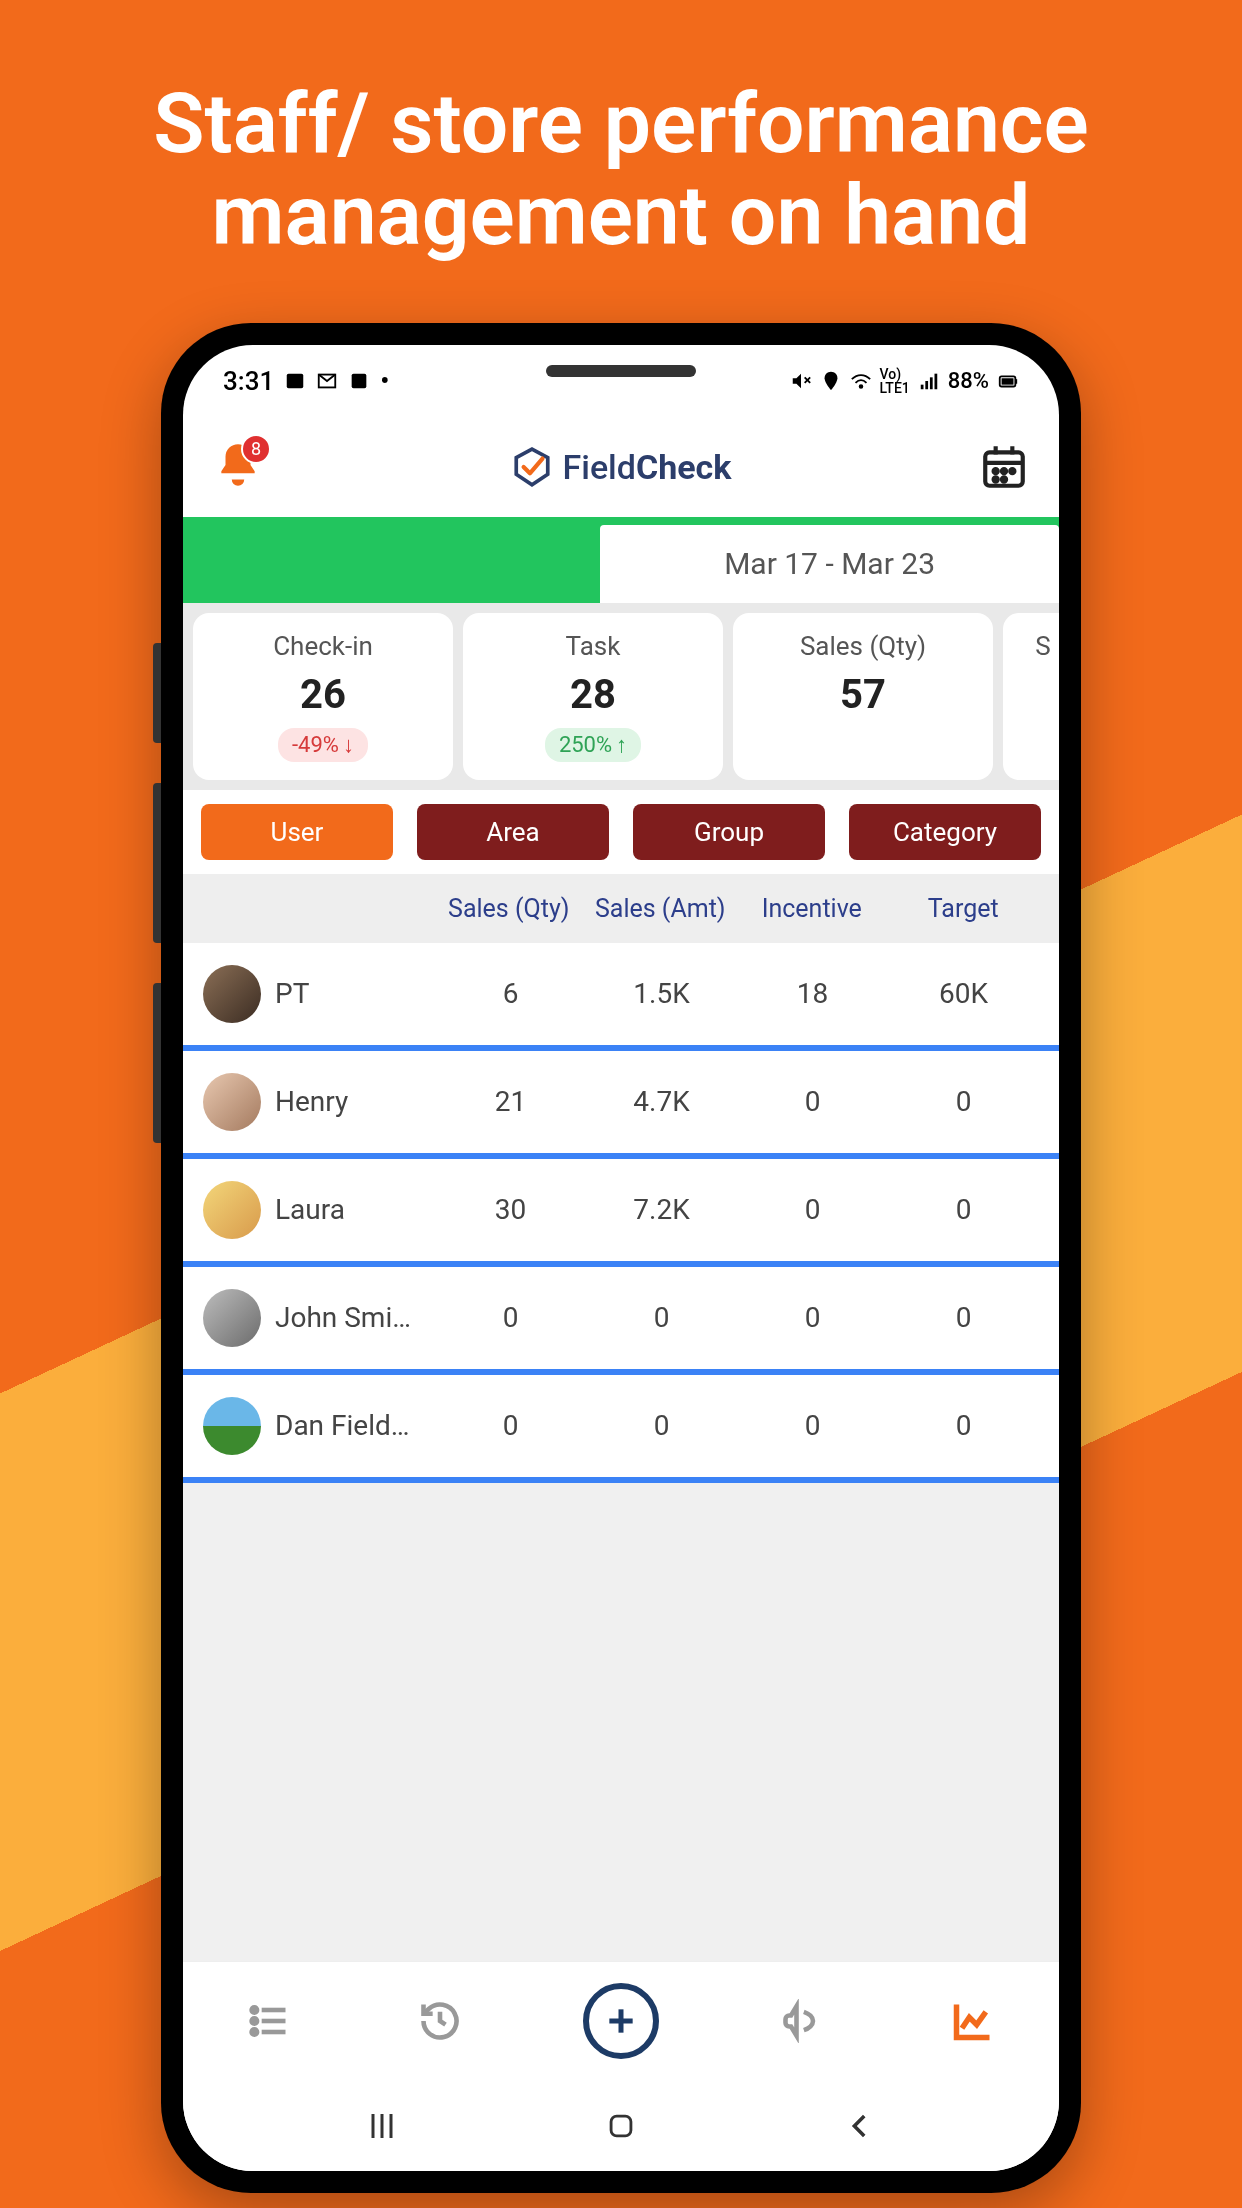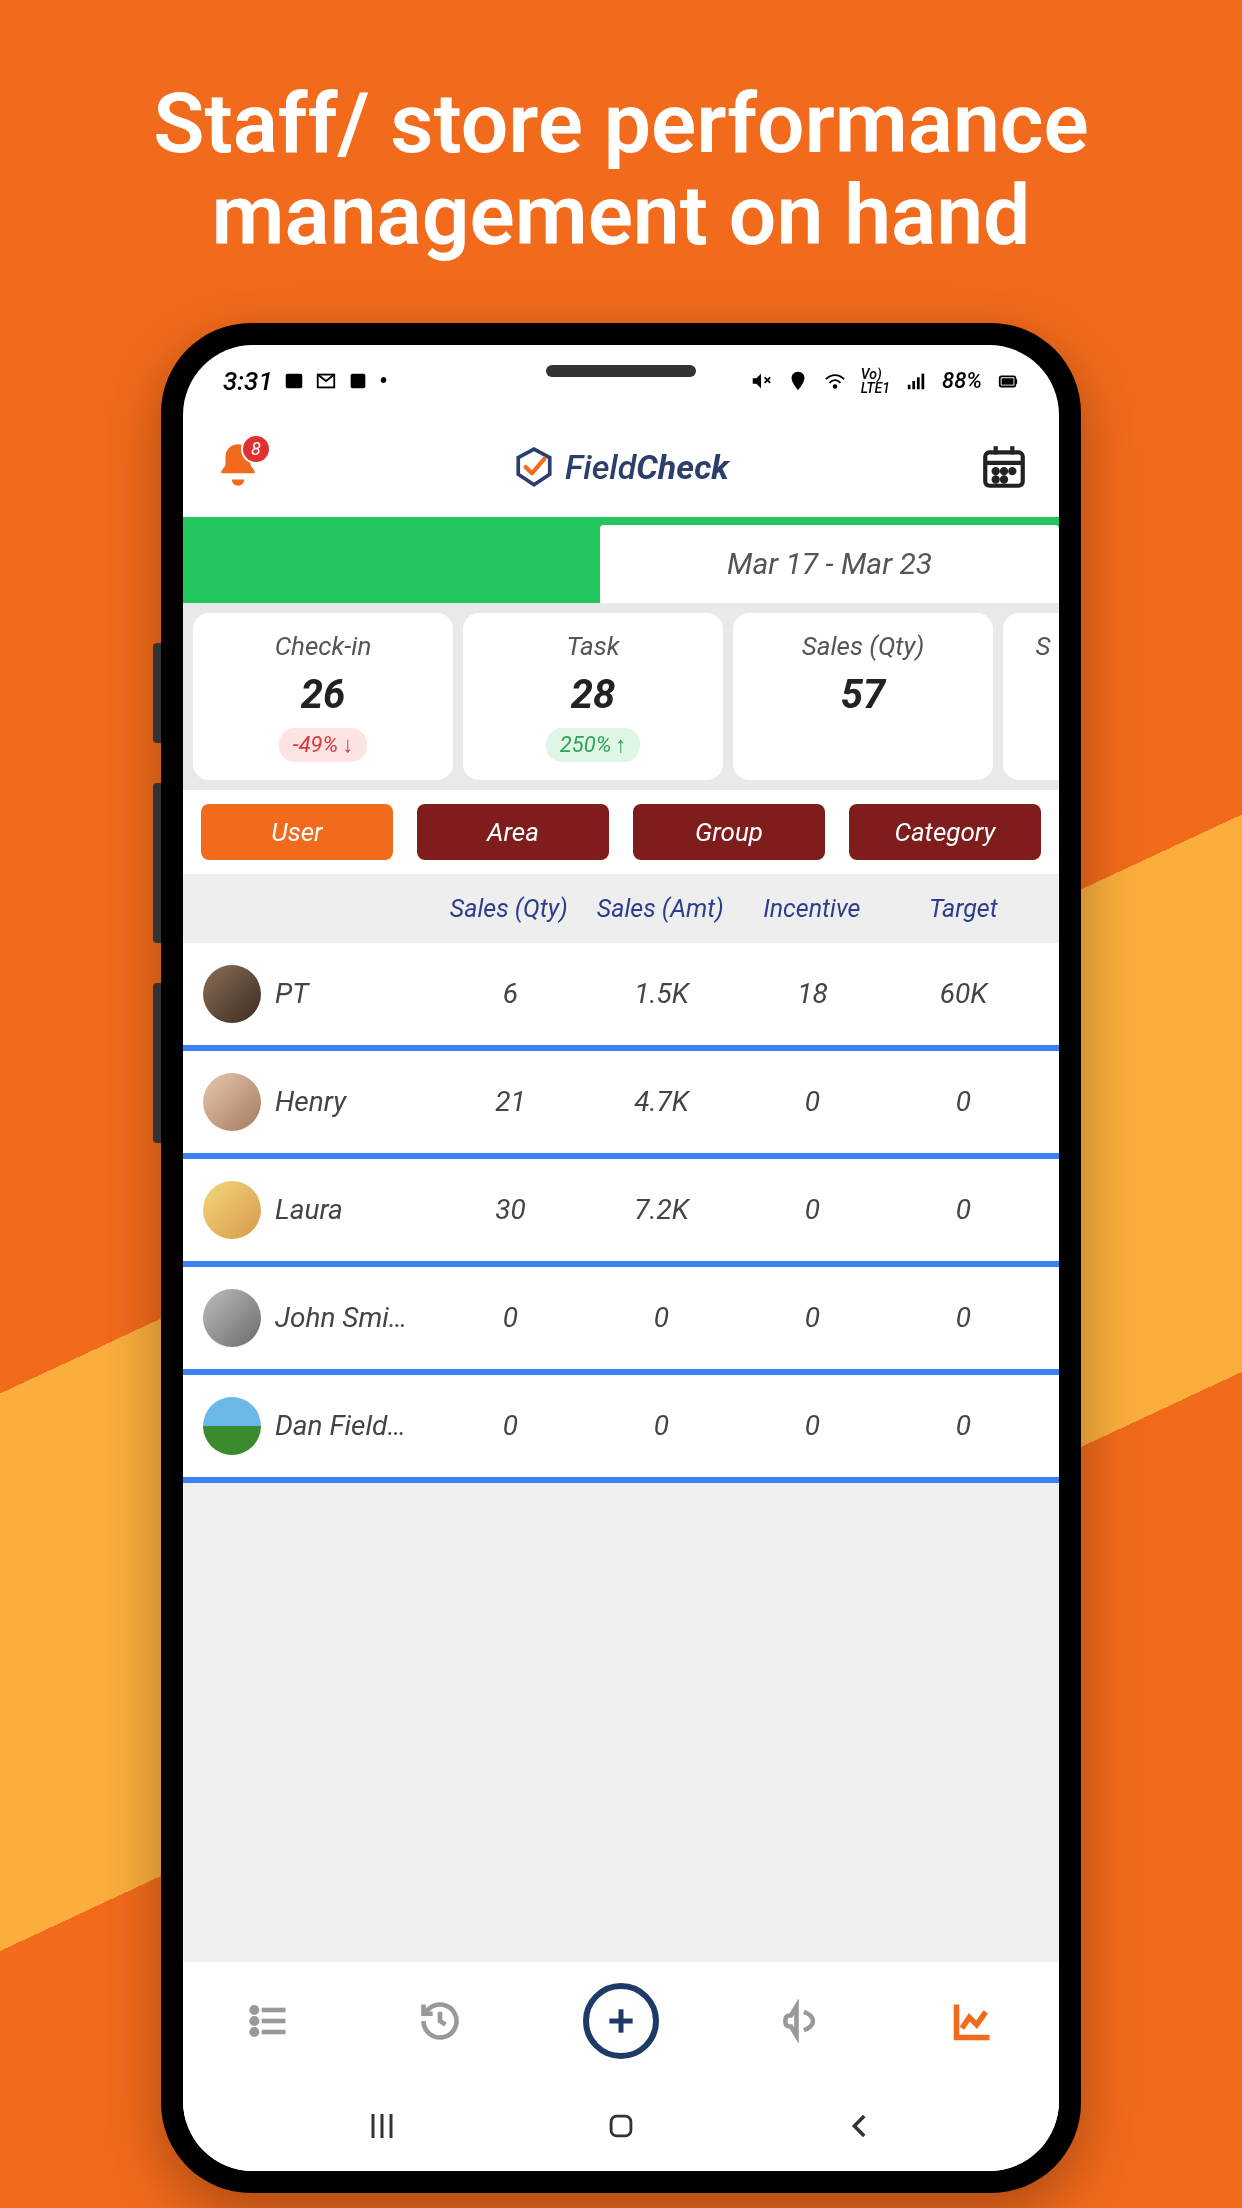--- a/index.html
+++ b/index.html
@@ -47,34 +47,33 @@
 .sb2 { top: 460px; height: 160px; }
 .sb3 { top: 660px; height: 160px; }
 .screen {
   width: 100%;
   height: 100%;
   background: #fff;
   border-radius: 70px;
   overflow: hidden;
   display: flex;
   flex-direction: column;
-  font-style: italic;
 }
 .status-bar {
   height: 72px;
   display: flex;
   align-items: center;
   justify-content: space-between;
   padding: 0 40px;
   font-size: 26px;
   font-weight: 500;
   color: #000;
 }
 .status-left { display: flex; align-items: center; gap: 10px; }
-.status-right { display: flex; align-items: center; gap: 15px; font-size: 22px; justify-content: flex-end; }
+.status-right { display: flex; align-items: center; gap: 8px; font-size: 22px; justify-content: flex-end; }
 .status-ico { width: 22px; height: 22px; display:inline-flex; align-items:center; justify-content:center; }
 
 .app-header {
   height: 100px;
   display: flex;
   align-items: center;
   justify-content: space-between;
   padding: 0 30px;
 }
 .bell-wrapper { position: relative; }

